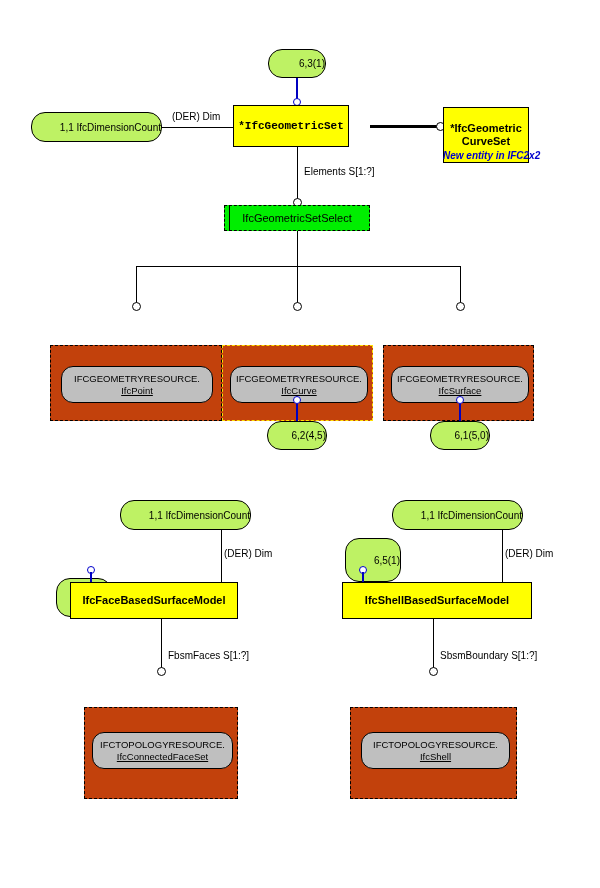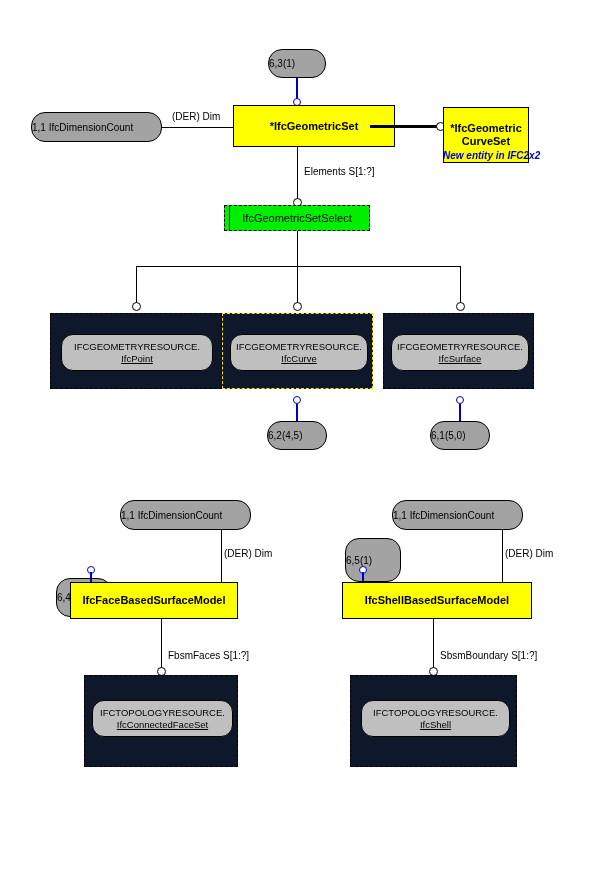--- a/index.html
+++ b/index.html
@@ -48,38 +48,39 @@
     position: absolute;
     left: 4px;
     top: 0;
     bottom: 0;
     width: 1px;
     background: #000000;
   }
 
   
   .oval {
-    background: #a3a3a3;
+    background: #bef264;
     border: 1px solid #000000;
     border-radius: 14px;
     color: #000000;
     font-size: 10px;
     display: flex;
     align-items: center;
-    justify-content: flex-start;
+    justify-content: flex-end;
     text-align: center;
     box-sizing: border-box;
     white-space: nowrap;
   }
 
   
   .ext-block {
-    background: #0f172a;
+    background: #c2410c;
     border: 1px dashed #000000;
     box-sizing: border-box;
+    margin-top: 32px;
   }
   .ext-block.yellow-dash { border-color: #ffe000; }
   .ext-inner {
     position: absolute;
     background: #bfbfbf;
     border: 1px solid #000000;
     border-radius: 12px;
     box-sizing: border-box;
     display: flex;
     flex-direction: column;
@@ -139,21 +140,21 @@
 
   <div class="abs circ circ-blue" style="left:293px;top:98px;width:8px;height:8px;"></div>
 
   <div class="abs oval" style="left:31px;top:112px;width:131px;height:30px;">
     <span>1,1  IfcDimensionCount</span>
   </div>
 
   <div class="abs hline" style="left:162px;top:127px;width:71px;height:1px;"></div>
   <div class="abs lbl" style="left:172px;top:111px;">(DER) Dim</div>
 
-  <div class="abs entity" style="left:233px;top:105px;width:162px;height:42px;">
+  <div class="abs entity" style="left:233px;top:105px;width:116px;height:42px;font-family:Liberation Mono, monospace;">
     <span>*IfcGeometricSet</span>
   </div>
 
   <div class="abs thickline" style="left:370px;top:125px;width:69px;height:3px;"></div>
   <div class="abs circ" style="left:436px;top:122px;width:9px;height:9px;"></div>
 
   <div class="abs entity" style="left:443px;top:107px;width:86px;height:56px;flex-direction:column;">
     <span>*IfcGeometric</span>
     <span>CurveSet</span>
   </div>

